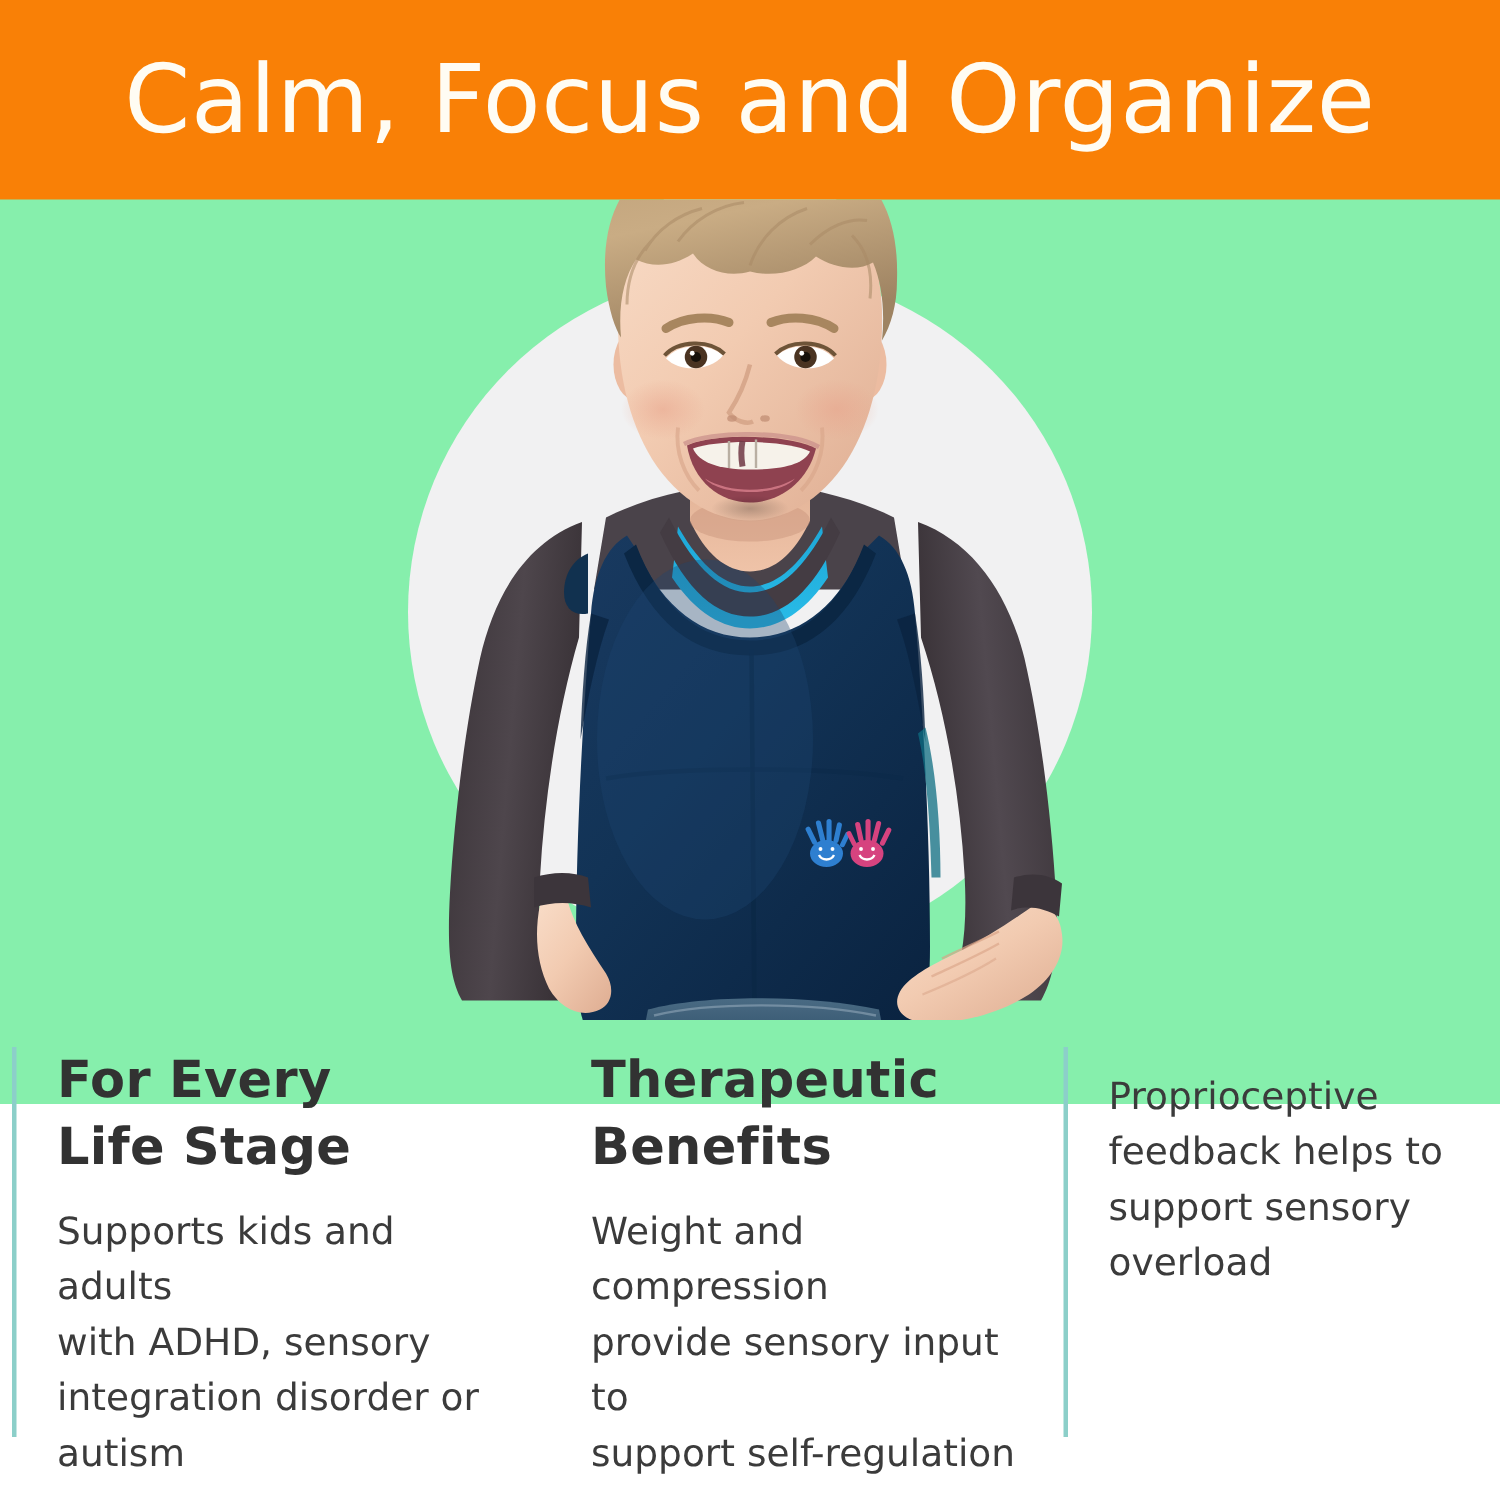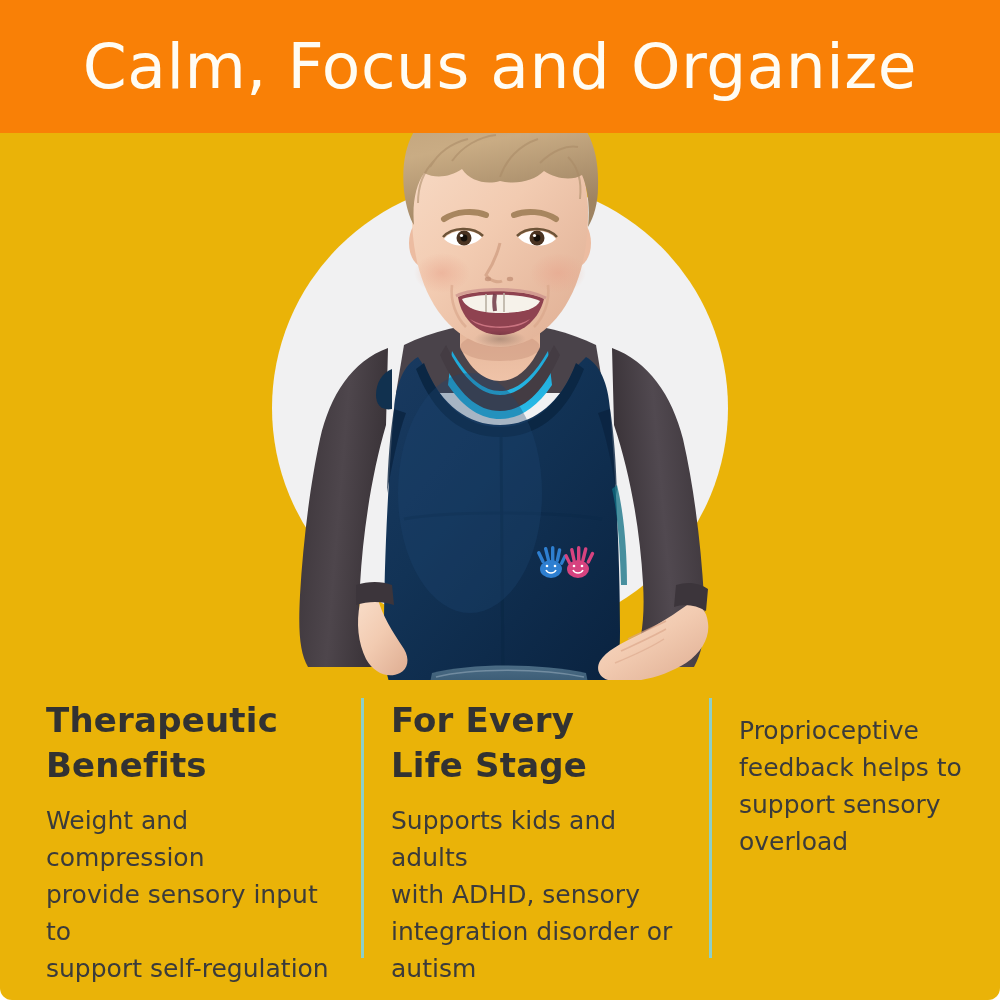--- a/index.html
+++ b/index.html
@@ -3,21 +3,21 @@
 <meta charset="utf-8">
 <title>Calm, Focus and Organize</title>
 <style>
   * { margin:0; padding:0; box-sizing:border-box; }
   html, body { width:1000px; height:1000px; }
   body {
     background:#ffffff;
     font-family:"Liberation Sans", sans-serif;
     overflow:hidden;
   }
-  #page { position:relative; width:1000px; height:1000px; background:#eab308;border-radius:12px; }
+  #page { position:relative; width:1000px; height:736px; background:#86efac; }
 
   
   #banner {
     position:absolute; left:0; top:0; width:1000px; height:133px;
     background:#F98006;
     display:flex; align-items:center; justify-content:center;
   }
   #banner-title {
     color:#FFFCF3;
     font-size:63px;
@@ -299,38 +299,38 @@
         <path d="M548 152 C 550 168, 544 184, 534 194" stroke="#D9A68B" stroke-width="2.6" fill="none" opacity="0.65"></path>
 
         <ellipse cx="500" cy="206" rx="26" ry="9" fill="url(#shadeG)"></ellipse>
 
       </g>
     </svg>
   </div>
 
   <div id="features">
 
-    <div class="col col-1">
-      <div class="col-title">Therapeutic
-Benefits</div>
-      <div class="col-body">Weight and compression
-provide sensory input to
-support self-regulation</div>
-    </div>
-
     <div class="col col-2">
       <div class="divider"></div>
       <div class="col-title">For Every
 Life Stage</div>
       <div class="col-body">Supports kids and adults
 with ADHD, sensory
 integration disorder or
 autism</div>
     </div>
 
+    <div class="col col-1">
+      <div class="col-title">Therapeutic
+Benefits</div>
+      <div class="col-body">Weight and compression
+provide sensory input to
+support self-regulation</div>
+    </div>
+
     <div class="col col-3">
       <div class="divider"></div>
       <div class="col-body">Proprioceptive
 feedback helps to
 support sensory
 overload</div>
     </div>
 
   </div>
 </div>

